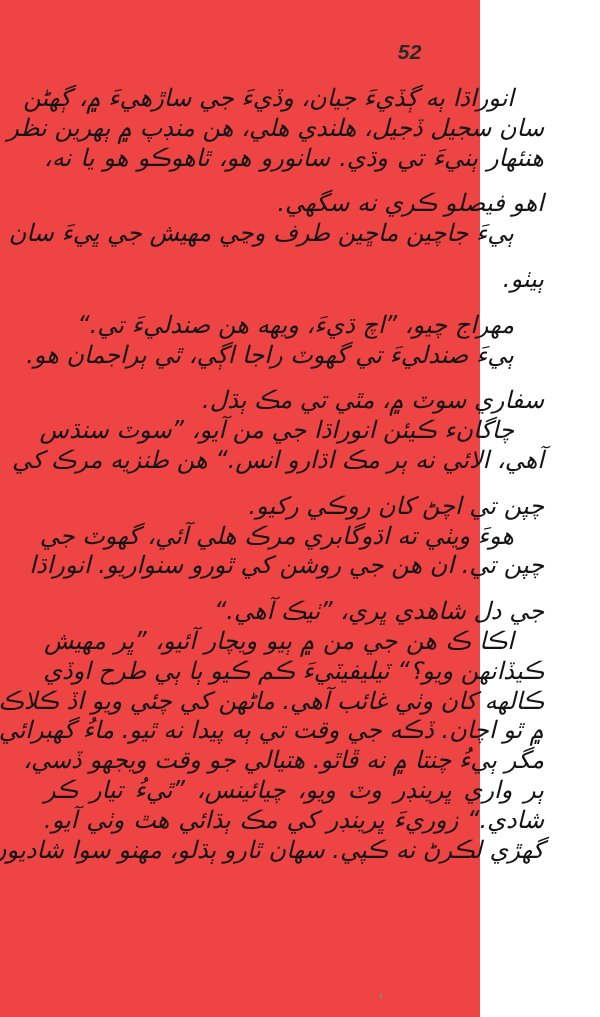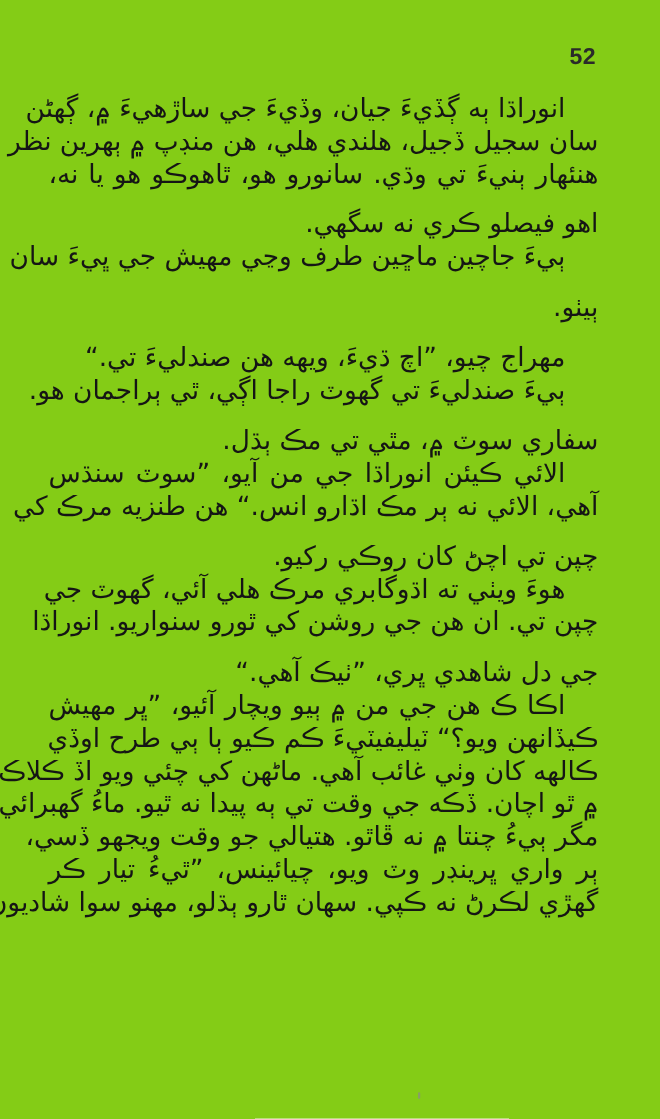--- a/index.html
+++ b/index.html
@@ -11,22 +11,23 @@
       width: 600px;
       height: 1017px;
       position: relative;
       overflow: hidden;
       font-family: "DejaVu Sans", sans-serif;
       color: #1a1a1a;
     }
     .page {
       position: absolute;
       left: 0; top: 0;
-      width: 600px; height: 1017px;
-      background: #84cc16;
+      width: 480px; height: 1017px;
+      background: #ef4444;
+      font-style: italic;
     }
     .page-number {
       position: absolute;
       top: 40px;
       right: 58px;
       font-family: "Liberation Sans", sans-serif;
       font-weight: bold;
       font-size: 21px;
       color: #2a2a2a;
       letter-spacing: 0.5px;
@@ -76,29 +77,30 @@
   <div class="body-text" id="body-text">
     <span class="line indent">انوراڌا ٻه ڳڏيءَ جيان، وڏيءَ جي ساڙهيءَ ۾، ڳهڻن</span>
     <span class="line">سان سجيل ڏجيل، هلندي هلي، هن منڊپ ۾ ٻهرين نظر</span>
     <span class="line">هنئهار ٻنيءَ تي وڌي. سانورو هو، ٿاهوڪو هو يا نه،</span>
     <span class="line last">اهو فيصلو ڪري نه سگهي.</span>
     <span class="line indent">ٻيءَ جاچين ماڇين طرف وڃي مهيش جي ڀيءَ سان</span>
     <span class="line last">ٻيٺو.</span>
     <span class="line indent last">مهراج چيو، ”اچ ڌيءَ، ويهه هن صندليءَ تي.“</span>
     <span class="line indent">ٻيءَ صندليءَ تي گهوٽ راجا اڳي، ٿي ٻراجمان هو.</span>
     <span class="line last">سفاري سوٽ ۾، مٿي تي مڪ ٻڌل.</span>
-    <span class="line indent">الائي ڪيئن انوراڌا جي من آيو، ”سوٽ سنڌس</span>
+    <span class="line indent">چاگانء ڪيئن انوراڌا جي من آيو، ”سوٽ سنڌس</span>
     <span class="line">آهي، الائي نه ٻر مڪ اڌارو انس.“ هن طنزيه مرڪ کي</span>
     <span class="line last">چپن تي اچڻ کان روڪي رکيو.</span>
     <span class="line indent">هوءَ ويٺي ته اڌوگابري مرڪ هلي آئي، گهوٽ جي</span>
     <span class="line">چپن تي. ان هن جي روشن کي ٿورو سنواريو. انوراڌا</span>
     <span class="line last">جي دل شاهدي ڀري، ”ٺيڪ آهي.“</span>
     <span class="line indent">اڪا ڪ هن جي من ۾ ٻيو ويچار آئيو، ”ڀر مهيش</span>
     <span class="line">ڪيڏانهن ويو؟“ ٽيليفيٽيءَ ڪم ڪيو ٻا ٻي طرح اوڏي</span>
     <span class="line">ڪالهه کان وٺي غائب آهي. ماڻهن کي چئي ويو اڏ ڪلاڪ</span>
     <span class="line">۾ ٿو اچان. ڏڪه جي وقت تي ٻه پيدا نه ٿيو. ماءُ گهبرائي،</span>
     <span class="line">مگر ٻيءُ چنتا ۾ نه ڦاٿو. هتيالي جو وقت ويجهو ڏسي،</span>
     <span class="line">ٻر واري ڀرينڊر وٽ ويو، چيائينس، ”ٿيءُ تيار ڪر</span>
+    <span class="line">شادي.“ زوريءَ ڀرينڊر کي مڪ ٻڌائي هٿ وٺي آيو.</span>
     <span class="line">گهڙي لڪرڻ نه ڪپي. سهان ٿارو ٻڌلو، مهنو سوا شاديون</span>
   </div>
 
   <div class="speck"></div>
 </div>
 
 </body></html>

